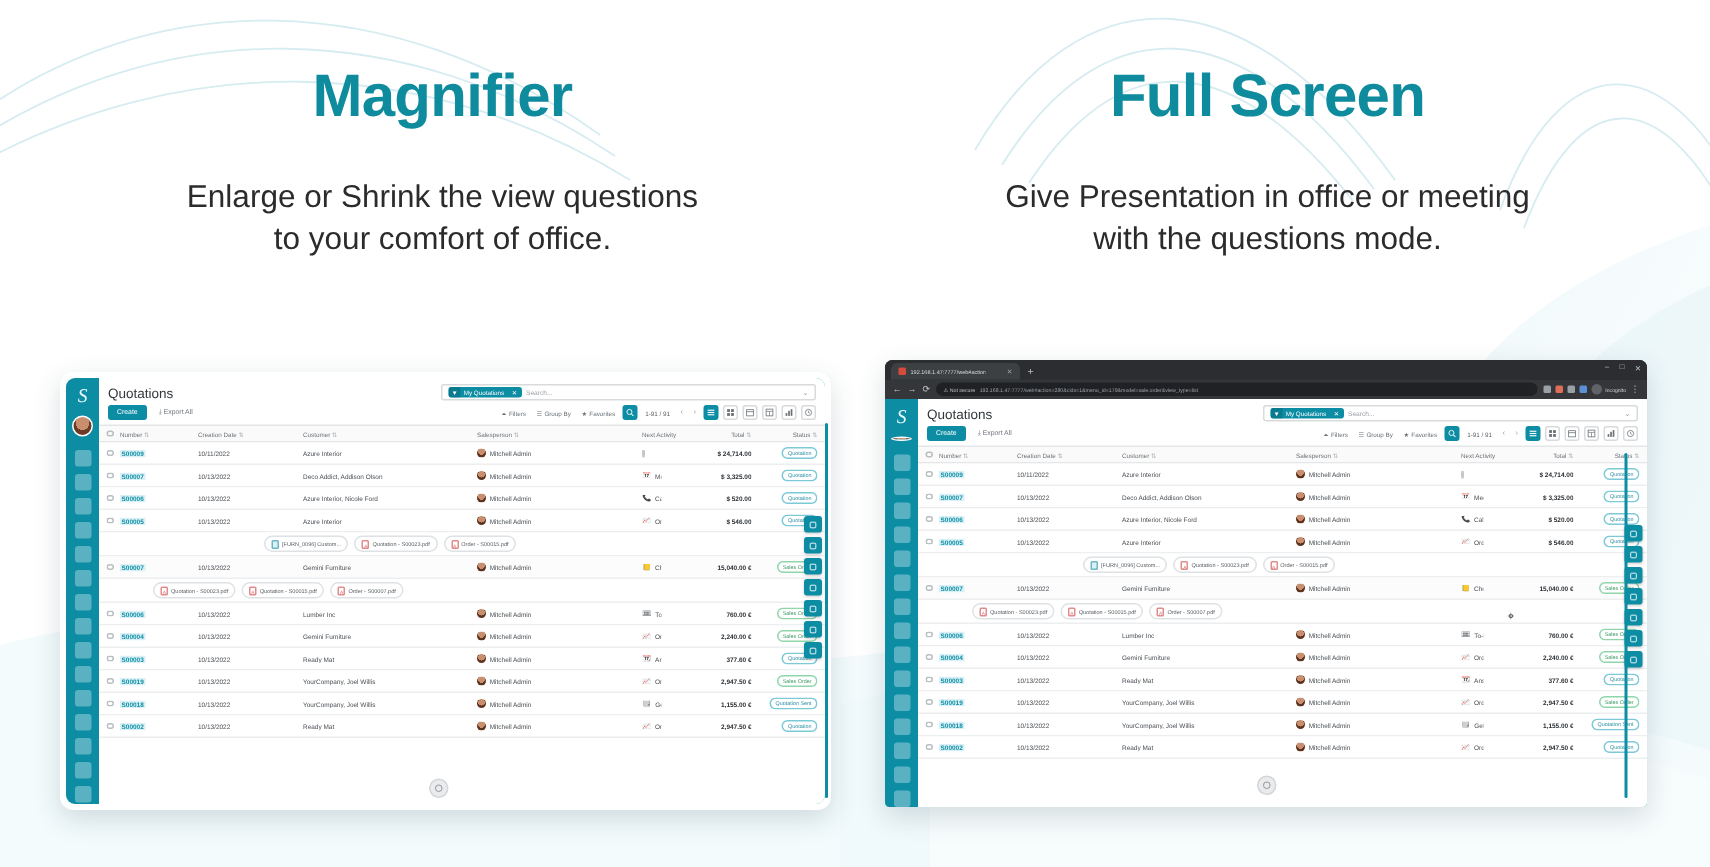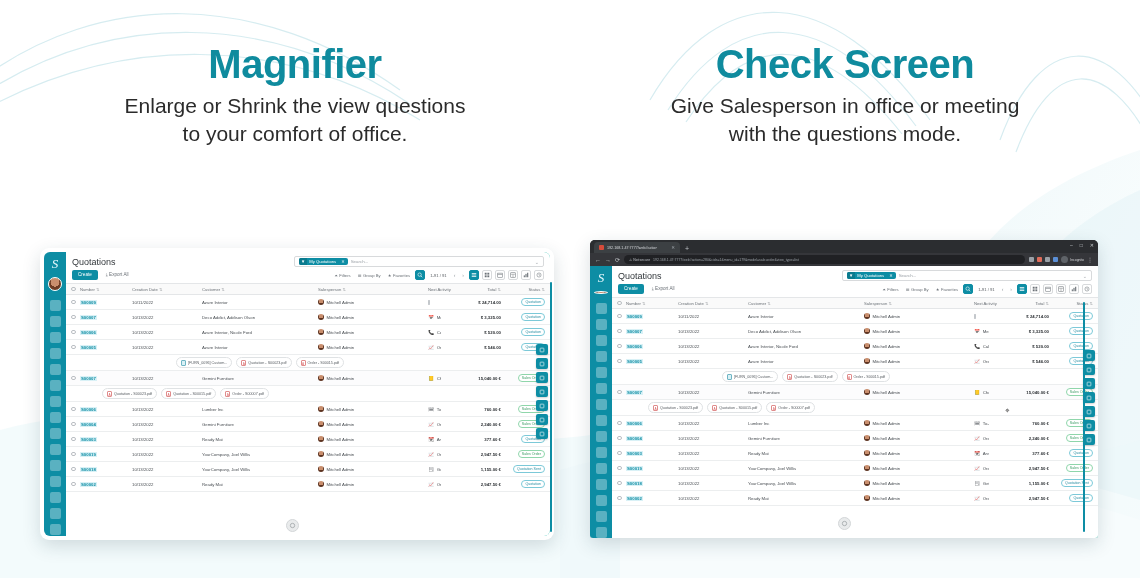--- a/index.html
+++ b/index.html
@@ -13,21 +13,21 @@
   
   .bg-waves { position: absolute; inset: 0; z-index: 0; pointer-events: none; }
 
   
   .headers { position: absolute; top: 0; left: 0; width: 1140px; z-index: 3; }
   .col { position: absolute; top: 42px; text-align: center; }
   .col.left  { left: 45px;  width: 500px; }
   .col.right { left: 595px; width: 500px; }
   .col h1 {
     font-size: 40px; font-weight: bold; color: #0f8b9e;
-    letter-spacing: -0.5px; line-height: 1.1; margin-bottom: 6px;
+    letter-spacing: -0.5px; line-height: 1.1; margin-bottom: 32px;
   }
   .col p {
     font-size: 21px; color: #2b2b2b; line-height: 1.35; font-weight: 400;
   }
 
   
   .app { display: flex; width: 100%; height: 100%; background: #f4f5f6; overflow: hidden; }
   .side {
     background: #0d8da4; width: 22px; flex: 0 0 22px;
     display: flex; flex-direction: column; align-items: center; padding-top: 4px; gap: 5px;
@@ -235,23 +235,23 @@
 
 <div class="headers">
   <div class="col left">
     <h1>Magnifier</h1>
     <p>
       <span>Enlarge or Shrink the view questions</span><br>
       <span>to your comfort of office.</span>
     </p>
   </div>
   <div class="col right">
-    <h1>Check Screen</h1>
+    <h1>Full Screen</h1>
     <p>
-      <span>Give Salesperson in office or meeting</span><br>
+      <span>Give Presentation in office or meeting</span><br>
       <span>with the questions mode.</span>
     </p>
   </div>
 </div>
 
 <div class="tablet">
   <div class="tablet-inner">
     <div class="app">
       <div class="side">
         <div class="logo">S</div>

